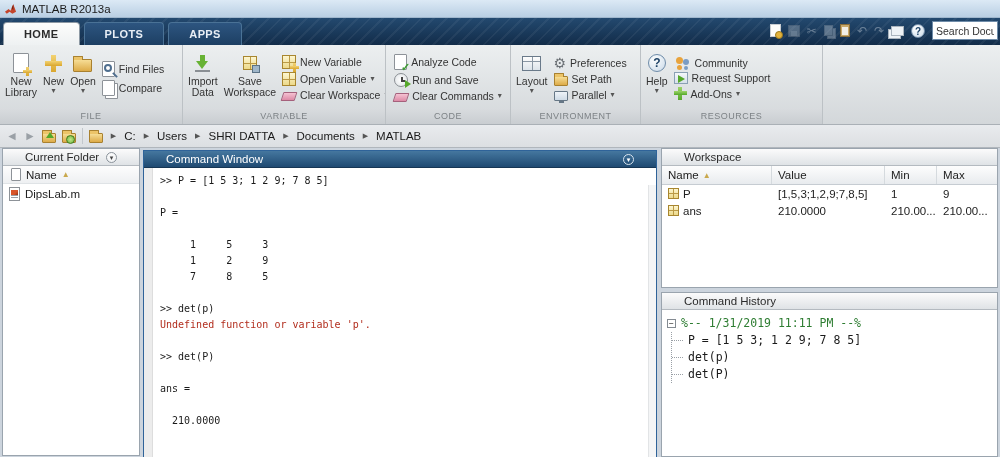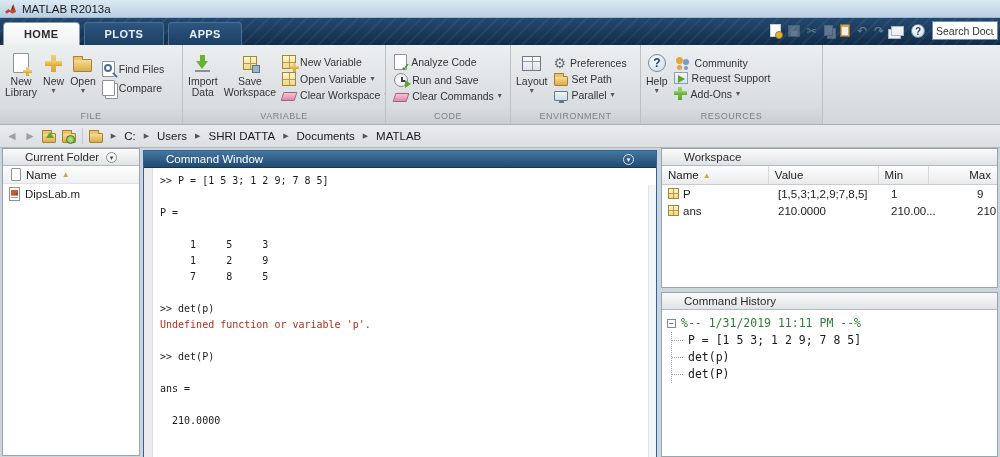--- a/index.html
+++ b/index.html
@@ -140,21 +140,21 @@
   .cw-line.error { color:#b22d1d; }
   .cw-scroll { position:absolute; right:0; top:17px; bottom:0; width:8px; background:#f4f5f6; border-left:1px solid #e2e4e6; }
 
   
   .ws { left:661px; top:0; width:337px; height:140px; }
   .ws-cols { display:flex; height:19px; background:linear-gradient(#fdfdfd,#e8ebee); border-bottom:1px solid #c6ccd2; font-size:11.5px; align-items:center; }
   .ws-col { padding:0 6px; border-right:1px solid #d5dade; height:100%; display:flex; align-items:center; gap:4px; }
   .c-name { width:110px; }
   .c-value { width:113px; }
   .c-min { width:52px; }
-  .c-max { flex:1; border-right:none;margin-left:34px; }
+  .c-max { flex:1; border-right:none; }
   .ws-row { display:flex; font-size:11.5px; height:17px; align-items:center; cursor:default; }
   .ws-cell { padding:0 6px; display:flex; align-items:center; gap:4px; overflow:hidden; white-space:nowrap; }
 
   
   .ch { left:661px; top:144px; width:337px; height:165px; }
   .ch-body { padding:5px 4px 0 5px; font-family:"DejaVu Sans Mono", monospace; font-size:11.5px; }
   .ch-root { display:flex; align-items:center; gap:5px; line-height:17px; }
   .ch-expand { width:9px; height:9px; border:1px solid #848b92; background:#fff; font-size:8px; line-height:7px; text-align:center; color:#333; cursor:pointer; }
   .ch-stamp { color:#2e7d32; }
   .ch-entries { margin-left:4px; border-left:1px dotted #9aa0a6; }

